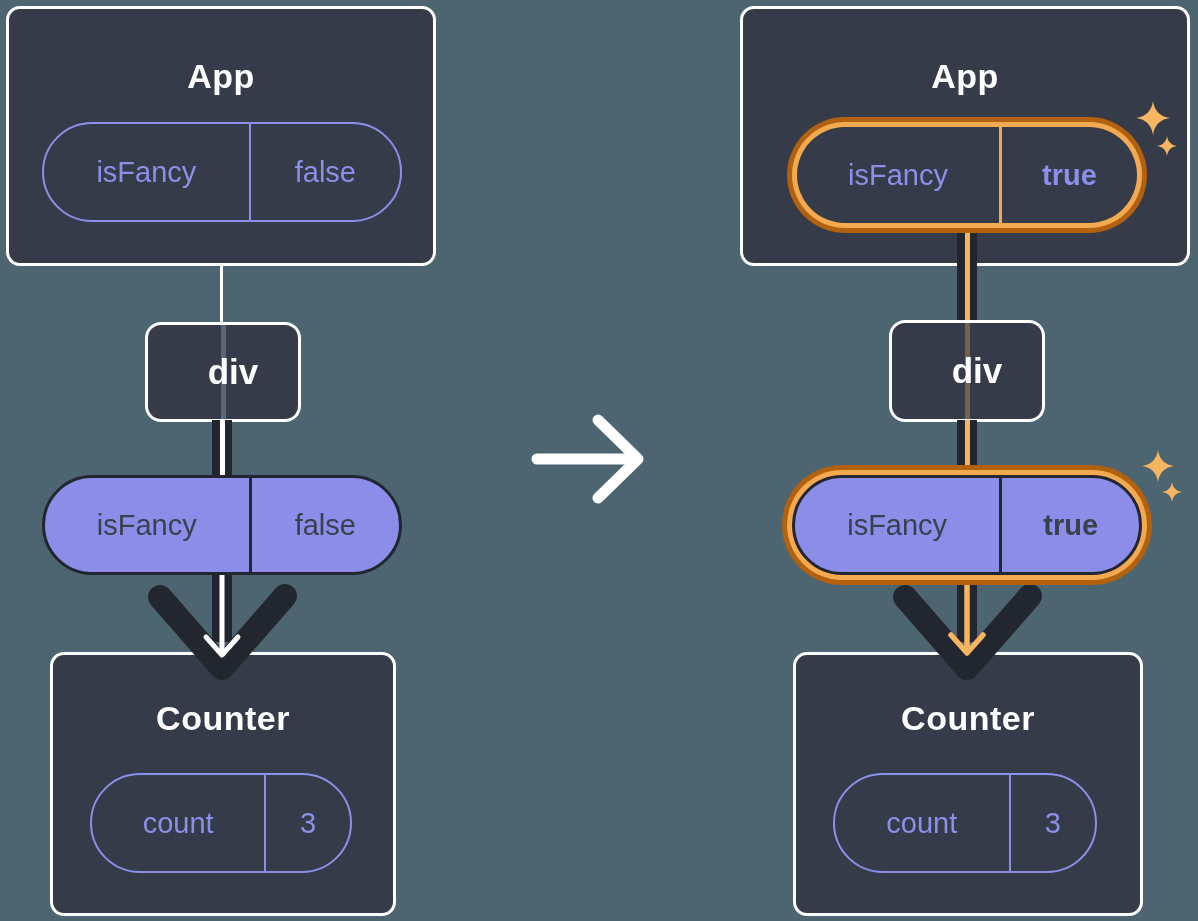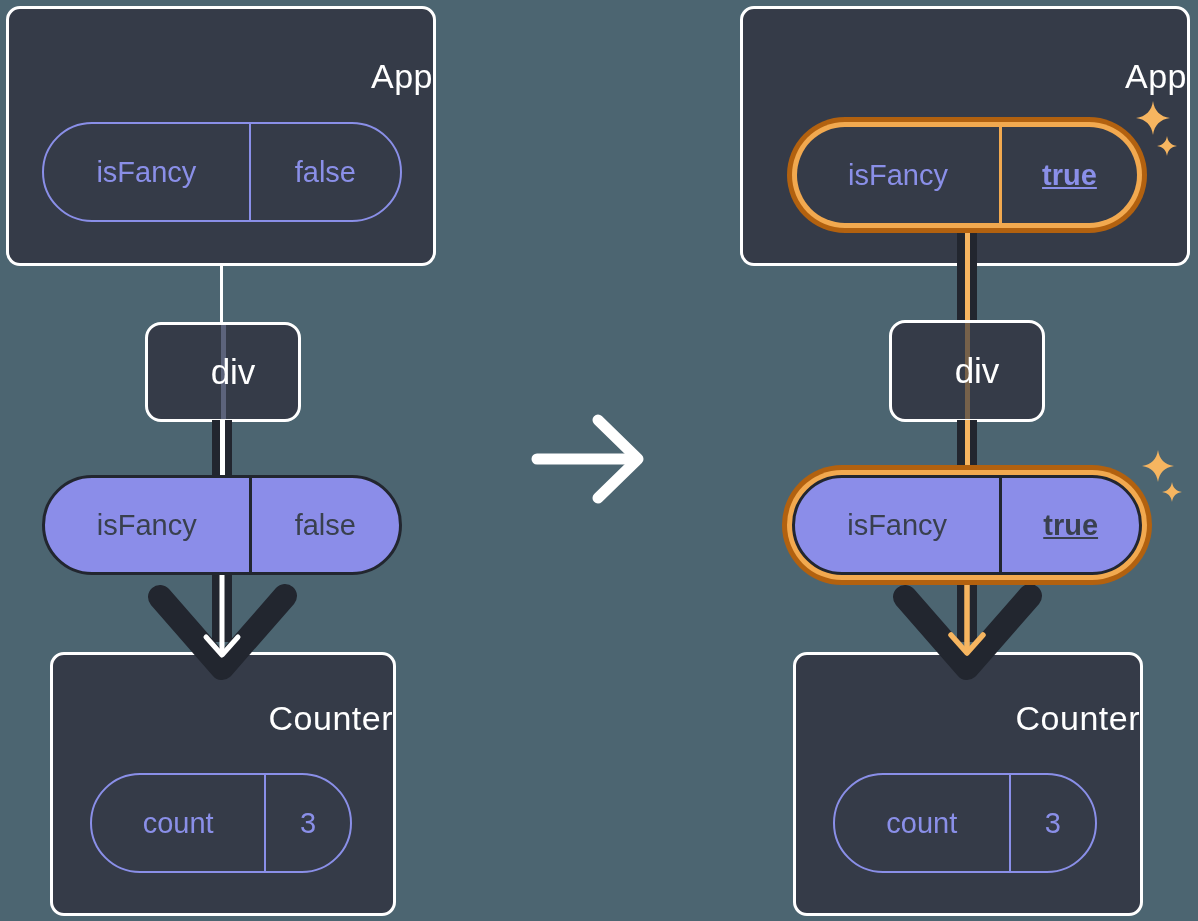--- a/index.html
+++ b/index.html
@@ -15,33 +15,33 @@
     overflow:hidden;
   }
   
   .box{
     position:absolute;
     background:var(--card);
     border:3px solid var(--card-border);
     border-radius:14px;
   }
   .box-title{
-    text-align:right;
+    text-align:center;
     color:#fff;
     font-size:34px;
-    font-weight:400;
+    font-weight:700;
     letter-spacing:.5px;
   }
   .small-box{
     position:absolute;
     background:var(--card);
     border:3px solid var(--card-border);
     border-radius:16px;
     display:flex;align-items:center;justify-content:center;
-    color:#fff;font-size:35px;font-weight:400;
+    color:#fff;font-size:35px;font-weight:700;
     overflow:hidden;
     padding-left:20px;
   }
   .ghost-stripe{
     position:absolute;
     top:0;bottom:0;left:50%;
     width:5px;margin-left:-2.5px;
   }
   .ghost-stripe.purple-tint{background:rgba(165,175,220,0.35);}
   .ghost-stripe.orange-tint{background:rgba(242,169,79,0.35);}
@@ -70,21 +70,21 @@
   }
   .pill-solid .cell.value{border-left:3px solid var(--pipe-dark);}
   .ring{
     box-shadow:0 0 0 5px var(--orange-ring-inner),0 0 0 10px var(--orange-ring-outer);
   }
   .pill-dark-ring{
     background:var(--card);
     color:var(--purple);
   }
   .pill-dark-ring .cell.value{border-left:3px solid var(--orange-ring-inner);}
-  .bold{font-weight:bold;text-decoration:underline;}
+  .bold{font-weight:bold;}
   
   .vline{position:absolute;}
   .white-edge{background:#fff;width:3px;}
   .pipe{background:var(--pipe-dark);width:20px;}
   .stripe{width:5px;}
   .stripe.white{background:#fff;}
   .stripe.orange{background:var(--orange-accent);}
   svg{position:absolute;display:block;}
   .chev{stroke:var(--pipe-dark);stroke-width:24;fill:none;stroke-linecap:round;stroke-linejoin:round;}
   .pipe-rect{fill:var(--pipe-dark);}

